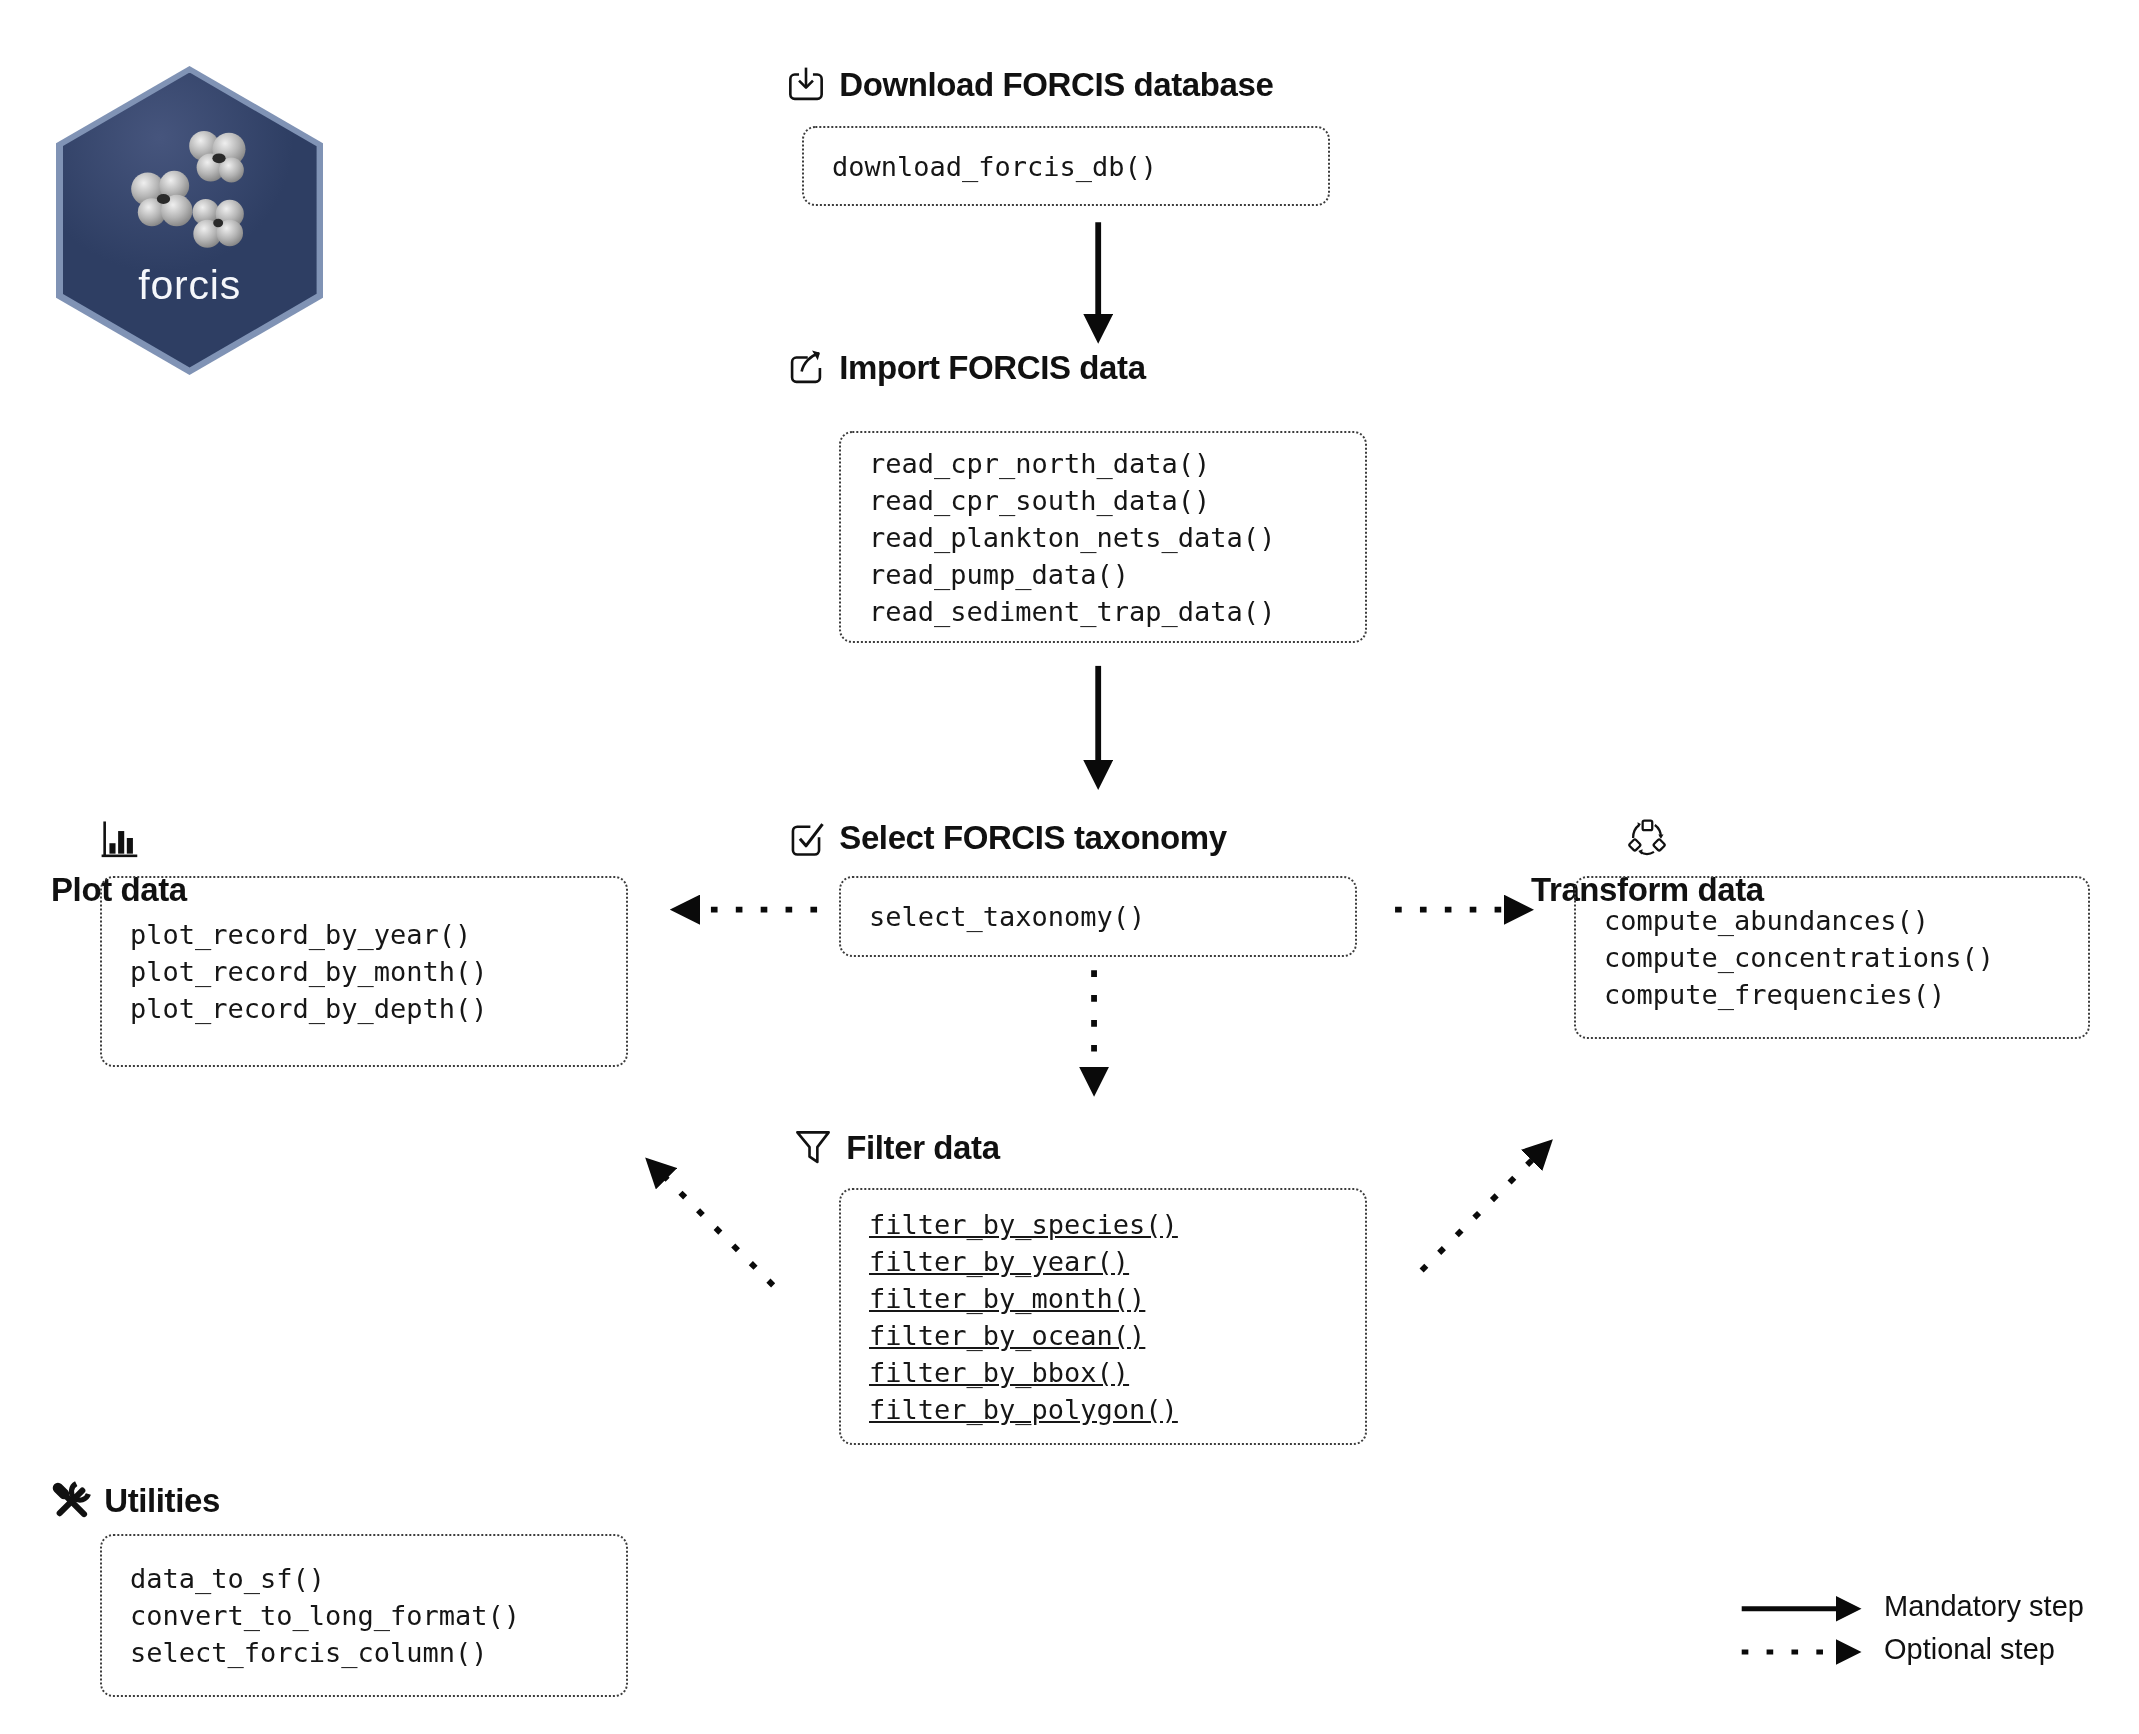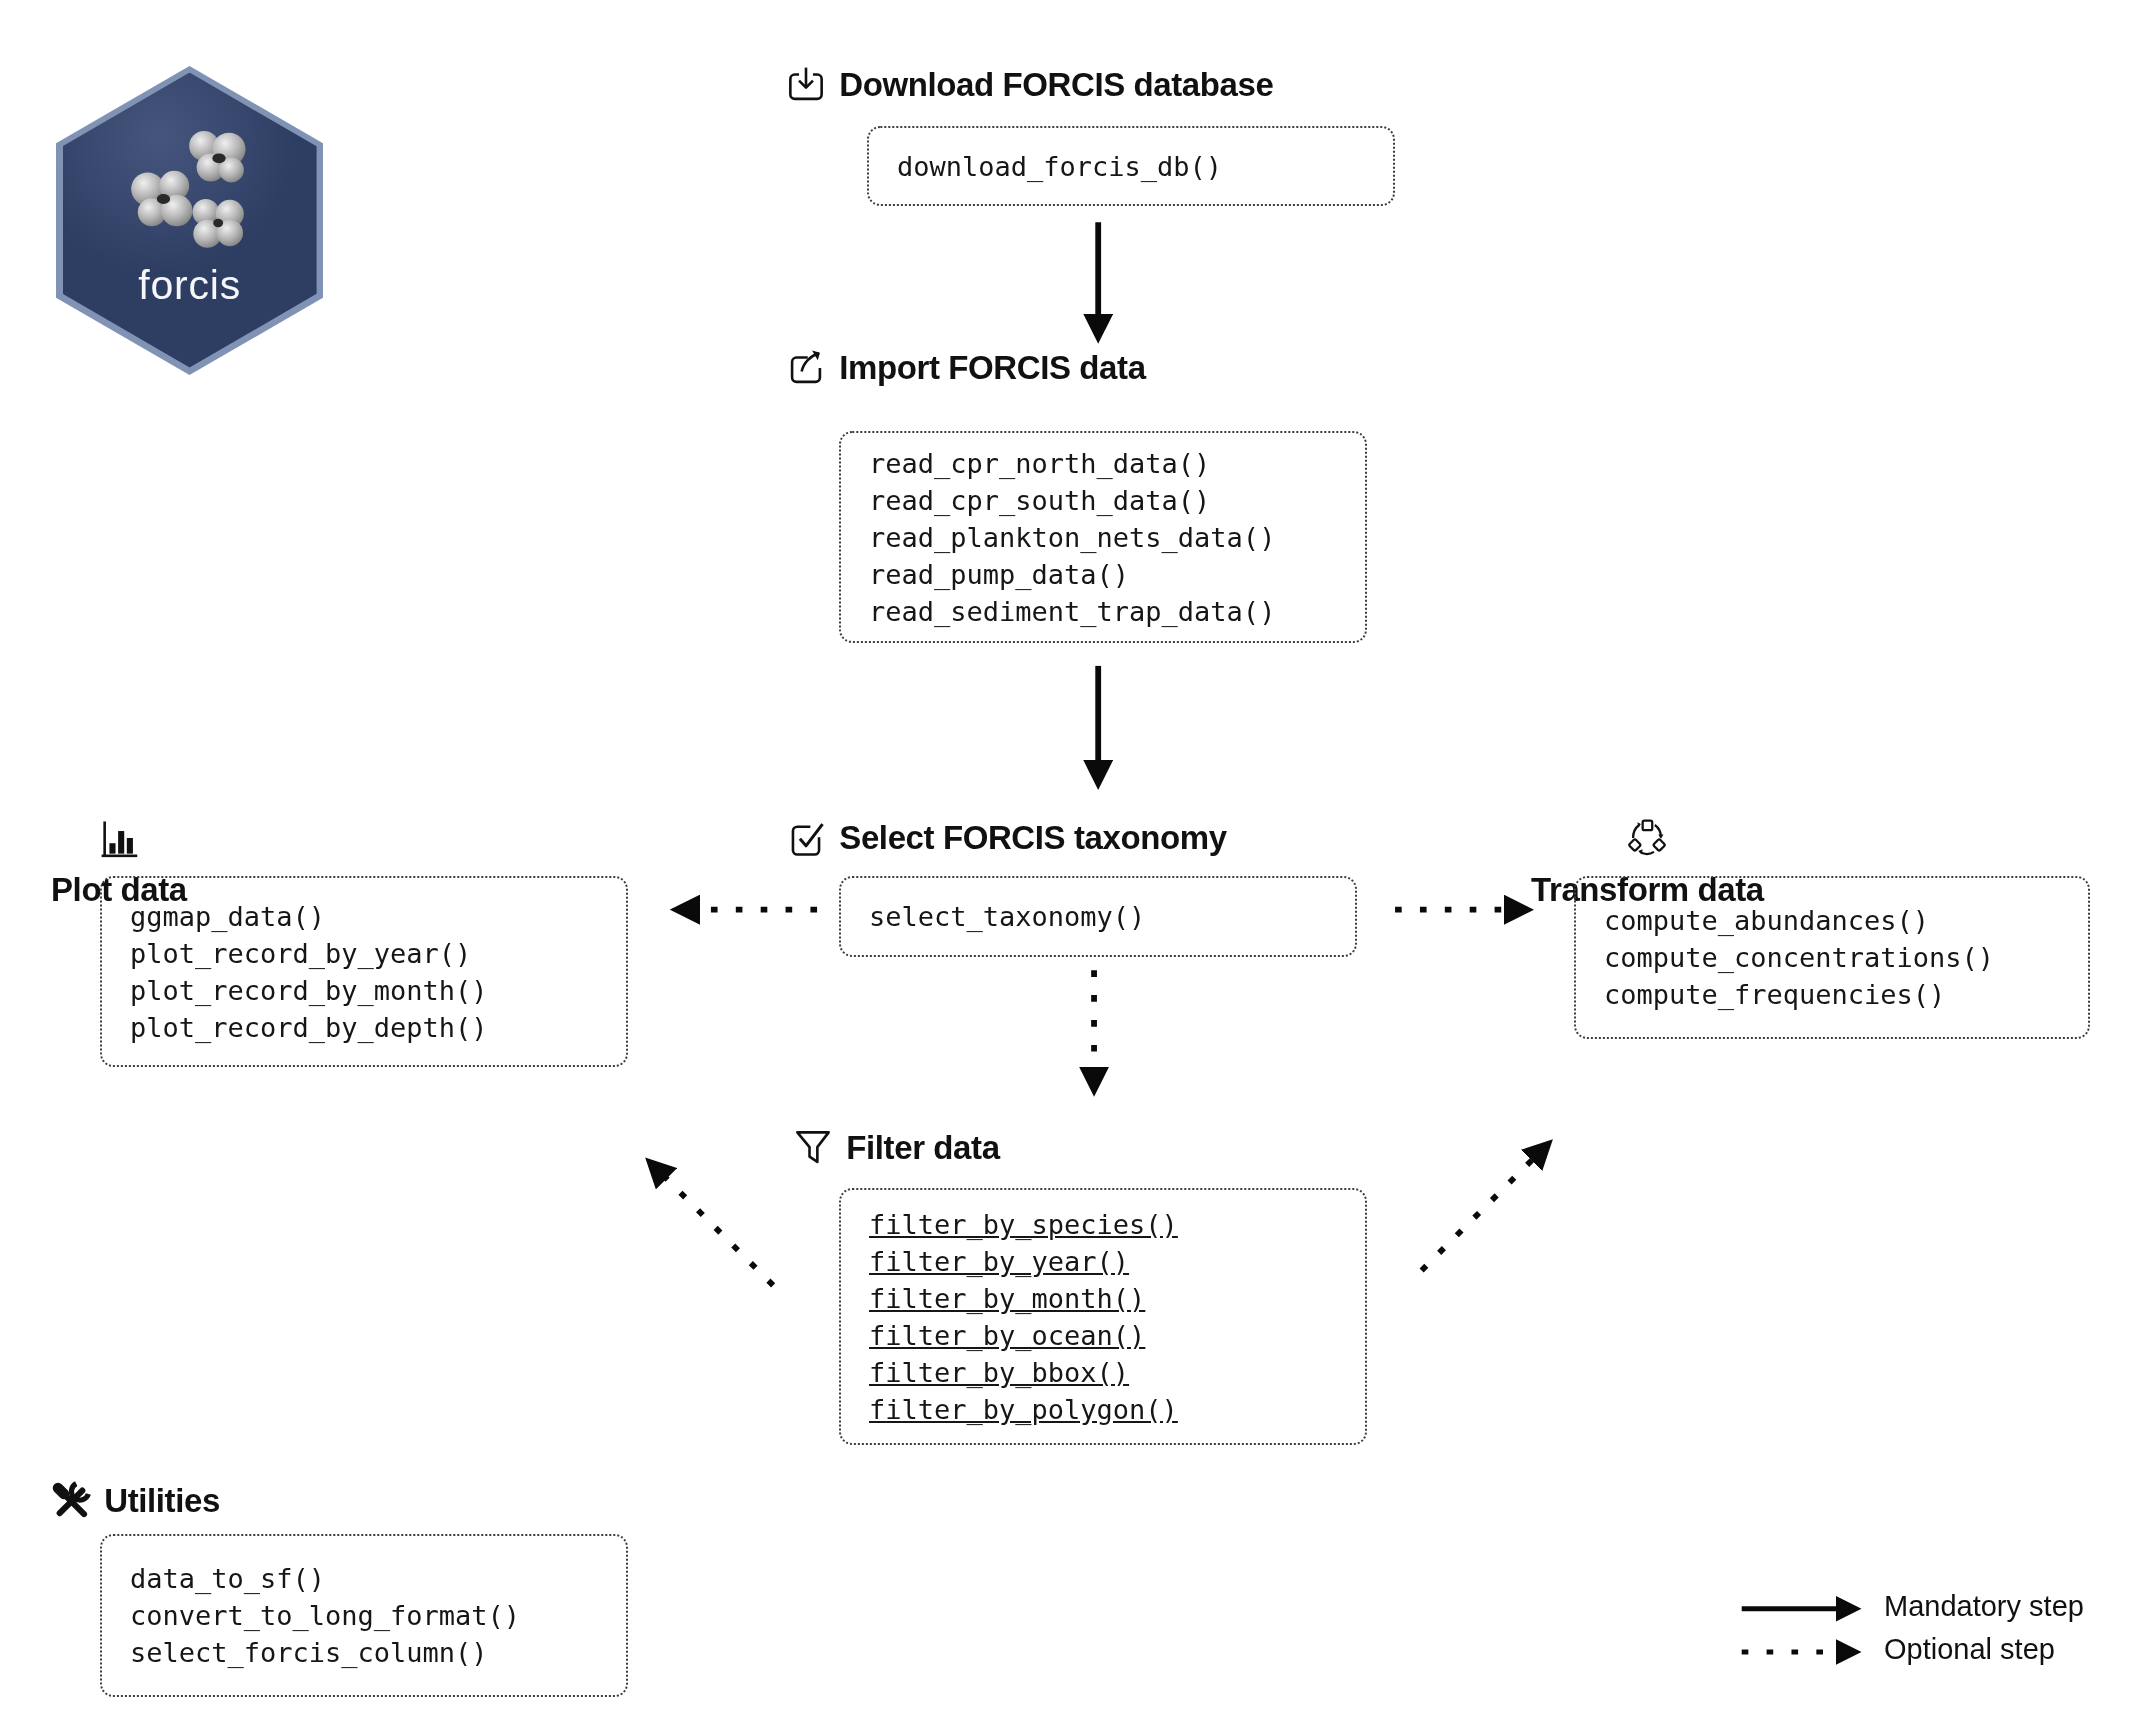--- a/index.html
+++ b/index.html
@@ -162,38 +162,37 @@
 <div class="hdr" style="left:51px;top:1481px;">
   <svg viewBox="0 0 46 46">
     <line x1="8" y1="8" x2="15" y2="15" stroke="#111" stroke-width="12" stroke-linecap="round"></line>
     <line x1="11" y1="11" x2="38" y2="38" stroke="#111" stroke-width="7" stroke-linecap="round"></line>
     <path d="M29,3 A10,10 0 1 0 43,15" fill="none" stroke="#111" stroke-width="6"></path>
     <line x1="36" y1="11" x2="10" y2="37" stroke="#111" stroke-width="7" stroke-linecap="round"></line>
   </svg>
   <span>Utilities</span>
 </div>
 
-<div class="fnbox" style="left:867px;top:126px;width:528px;height:80px;">
+<div class="fnbox" style="left:802px;top:126px;width:528px;height:80px;">
   <div>download_forcis_db()</div>
 </div>
 
 <div class="fnbox" style="left:839px;top:431px;width:528px;height:212px;">
   <div>read_cpr_north_data()</div>
   <div>read_cpr_south_data()</div>
   <div>read_plankton_nets_data()</div>
   <div>read_pump_data()</div>
   <div>read_sediment_trap_data()</div>
 </div>
 
 <div class="fnbox" style="left:839px;top:876px;width:518px;height:81px;">
   <div>select_taxonomy()</div>
 </div>
 
 <div class="fnbox" style="left:100px;top:876px;width:528px;height:191px;">
-  <div>ggmap_data()</div>
   <div>plot_record_by_year()</div>
   <div>plot_record_by_month()</div>
   <div>plot_record_by_depth()</div>
 </div>
 
 <div class="fnbox" style="left:1574px;top:876px;width:516px;height:163px;">
   <div>compute_abundances()</div>
   <div>compute_concentrations()</div>
   <div>compute_frequencies()</div>
 </div>

